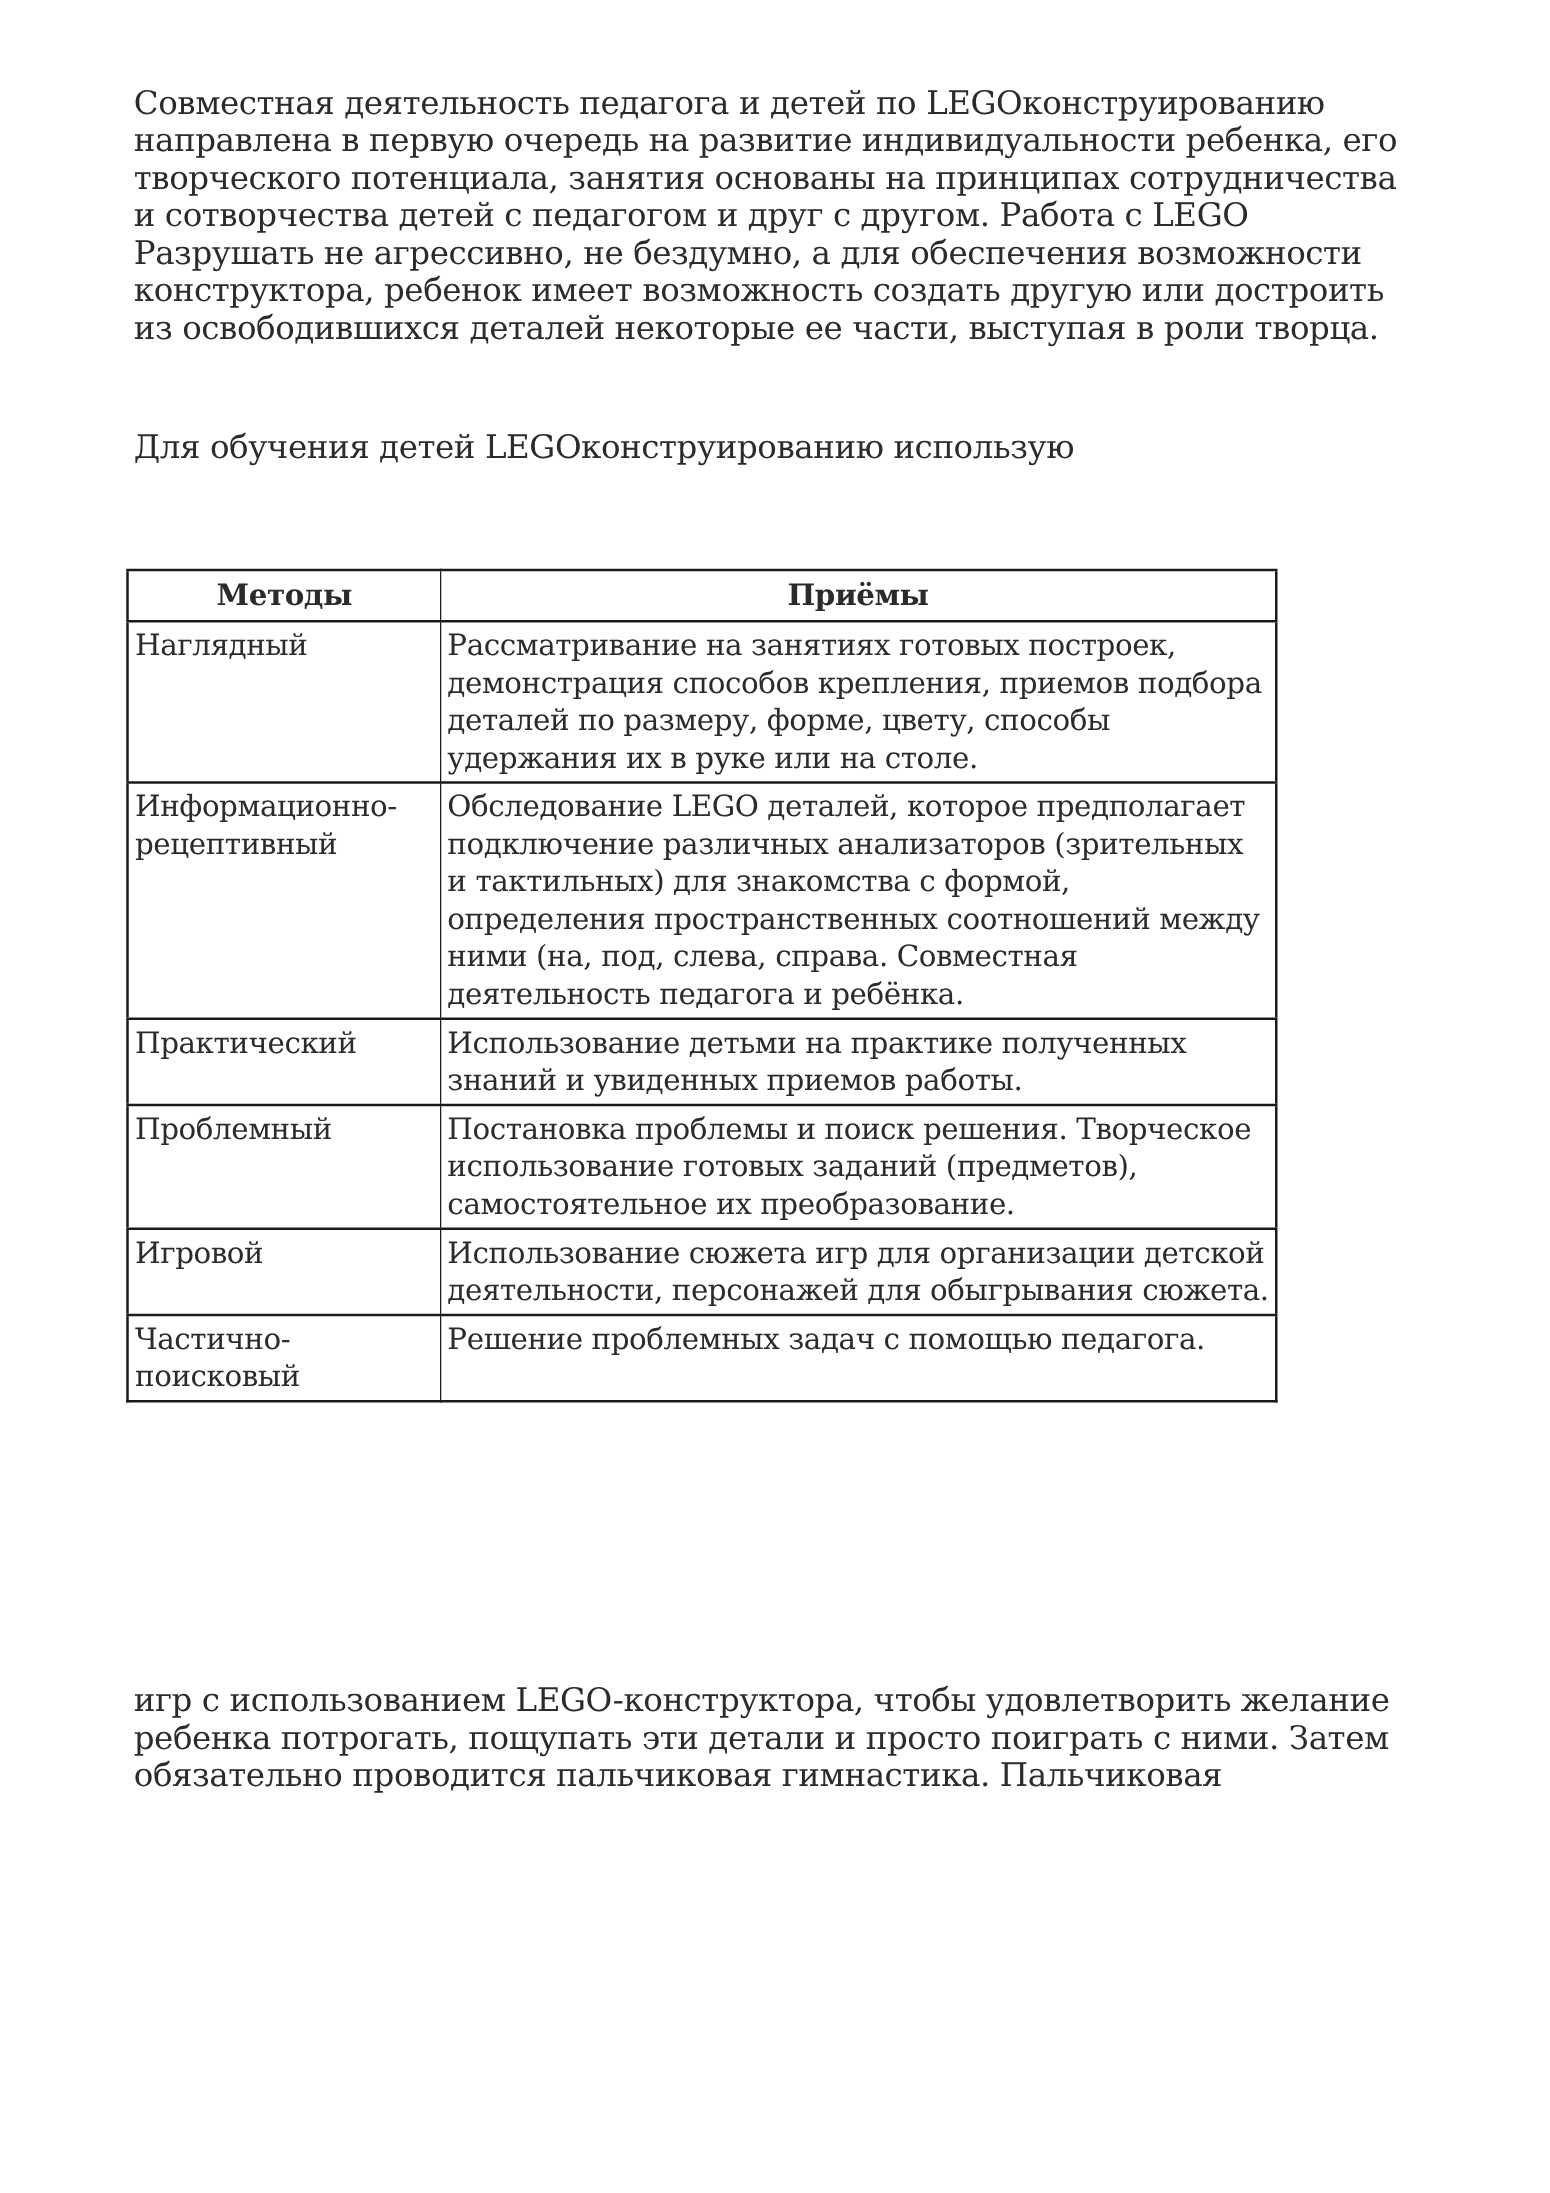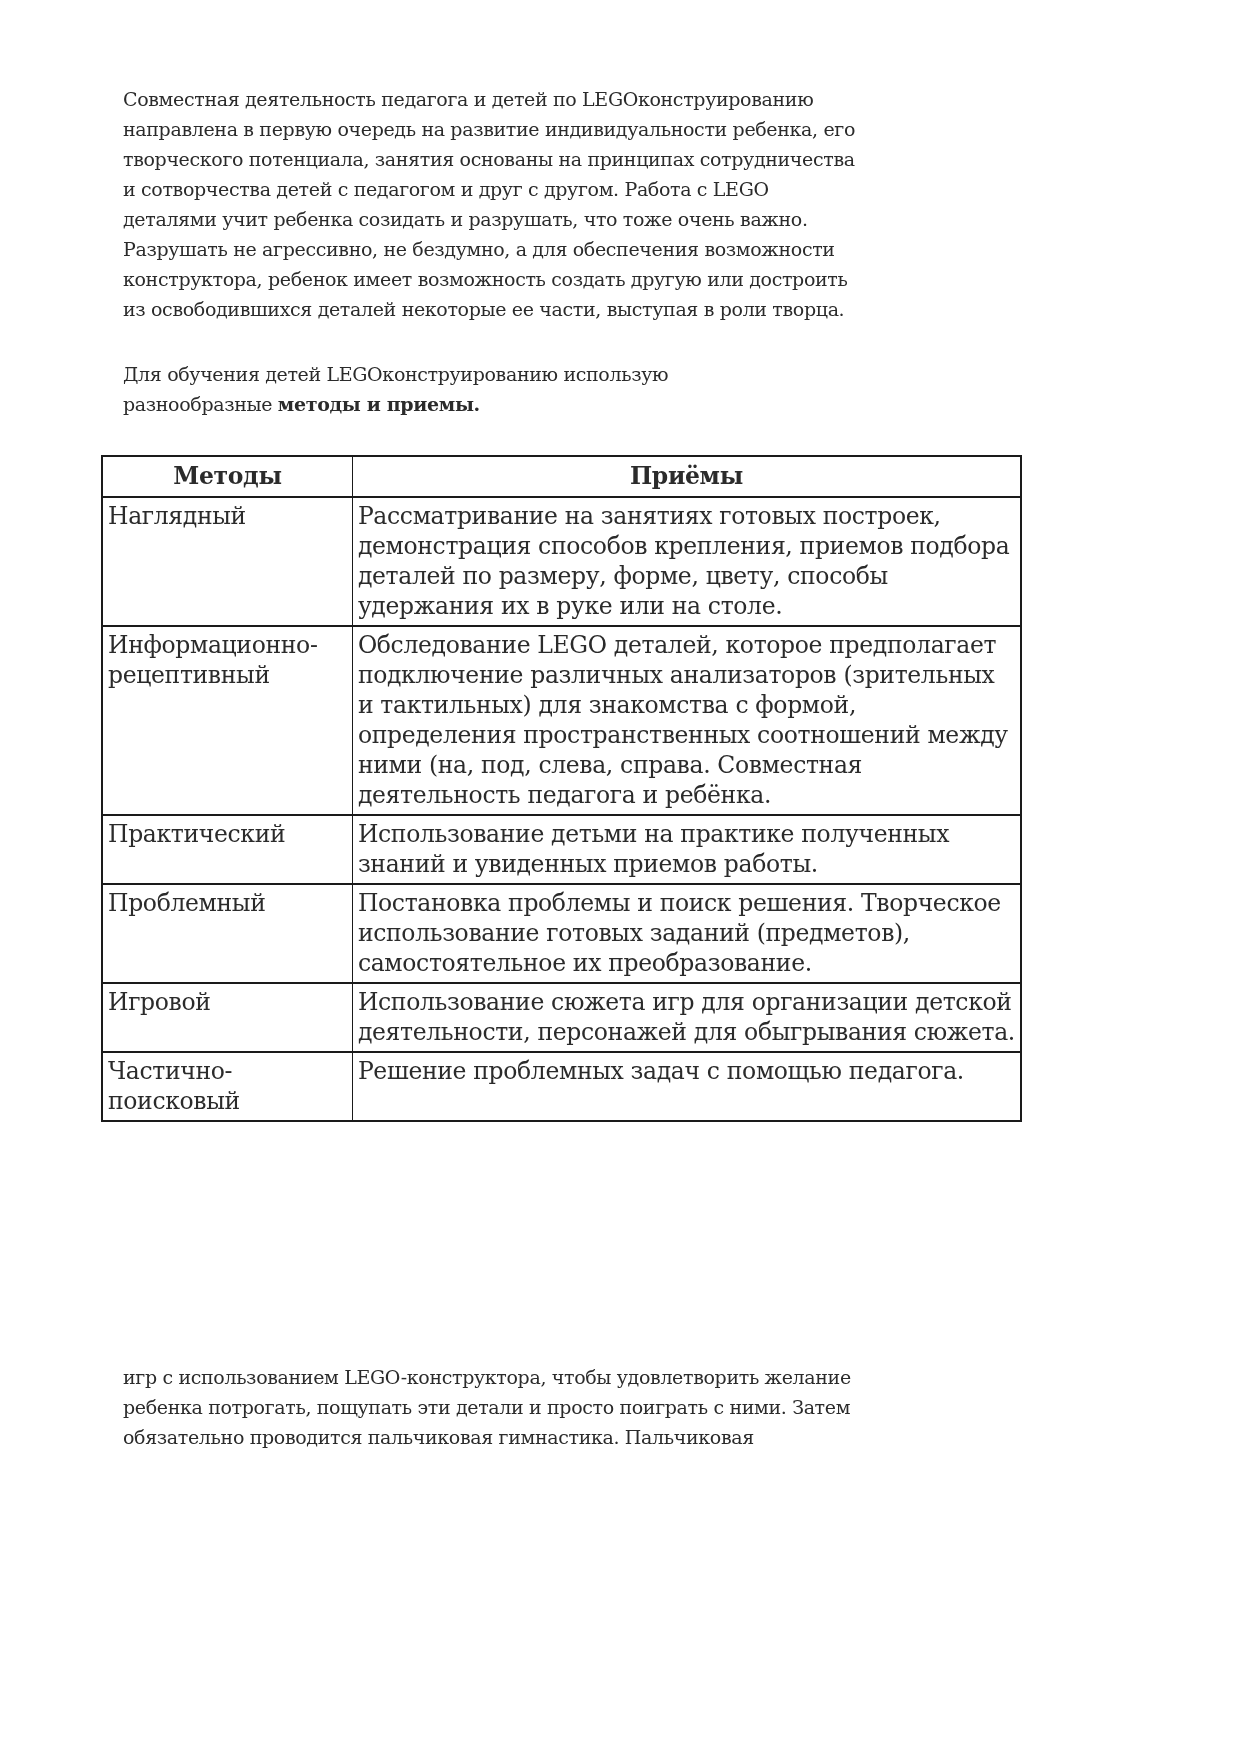--- a/index.html
+++ b/index.html
@@ -4,22 +4,22 @@
 <style>
   html, body { margin: 0; padding: 0; background: #ffffff; }
   body {
     width: 1240px; height: 1754px; position: relative; overflow: hidden;
     font-family: "DejaVu Serif", "Liberation Serif", serif;
     color: #2b2b2b;
   }
   .page { position: absolute; left: 0; top: 0; width: 1240px; height: 1754px; }
   .para {
     position: absolute; left: 107px; width: 915px;
-    font-size: 19px; line-height: 30px; letter-spacing: -0.35px;
-    margin: 16px;
+    font-size: 26px; line-height: 30px; letter-spacing: -0.35px;
+    margin: 0;
   }
   .line { display: block; white-space: nowrap; }
   .bold { font-weight: bold; }
   table.methods {
     position: absolute; left: 101px; top: 455px;
     width: 921px; border-collapse: collapse;
     font-size: 23.5px; line-height: 30px; letter-spacing: -0.35px;
   }
   table.methods th, table.methods td {
     border: 1.5px solid #1a1a1a; vertical-align: top;
@@ -33,29 +33,27 @@
 </head>
 <body>
 
 <div class="page">
 
   <p class="para" style="top:68px;">
     <span class="line">Совместная деятельность педагога и детей по LEGOконструированию</span>
     <span class="line">направлена в первую очередь на развитие индивидуальности ребенка, его</span>
     <span class="line">творческого потенциала, занятия основаны на принципах сотрудничества</span>
     <span class="line">и сотворчества детей с педагогом и друг с другом. Работа с LEGO</span>
-    <span class="line">деталями учит ребенка созидать и разрушать, что тоже очень важно.</span>
     <span class="line">Разрушать не агрессивно, не бездумно, а для обеспечения возможности</span>
     <span class="line">конструктора, ребенок имеет возможность создать другую или достроить</span>
     <span class="line">из освободившихся деталей некоторые ее части, выступая в роли творца.</span>
   </p>
 
   <p class="para" style="top:343px;">
     <span class="line">Для обучения детей LEGOконструированию использую</span>
-    <span class="line"><span>разнообразные </span><span class="bold">методы и приемы.</span></span>
   </p>
 
   <table class="methods">
     <thead>
       <tr>
         <th class="col1">Методы</th>
         <th>Приёмы</th>
       </tr>
     </thead>
     <tbody>

